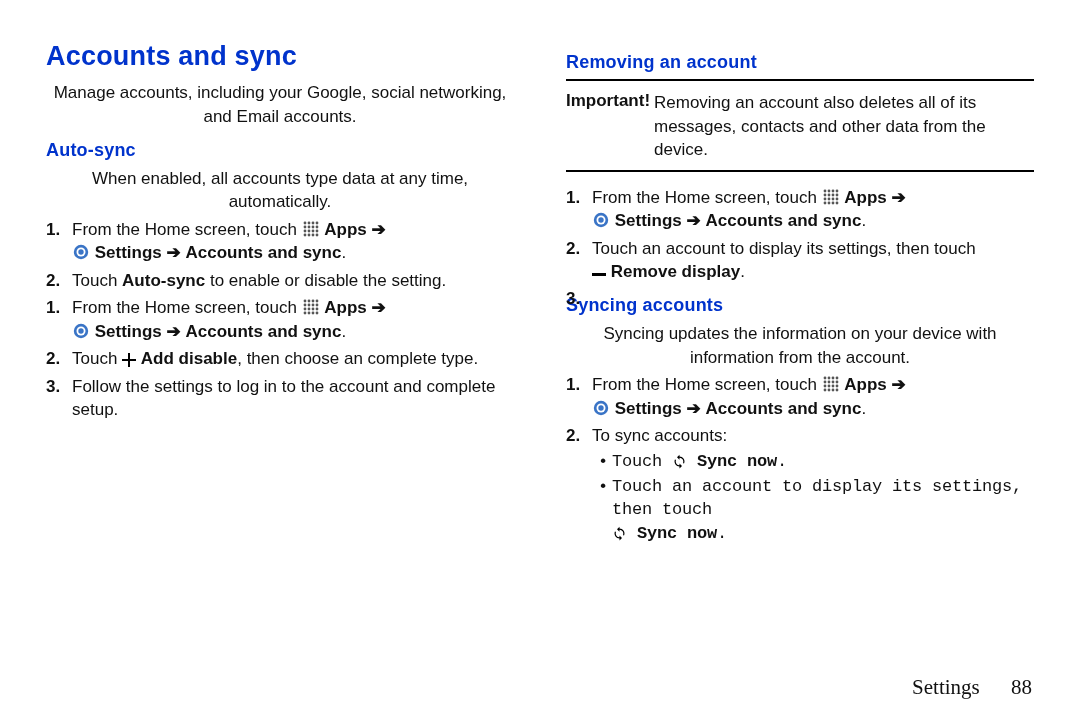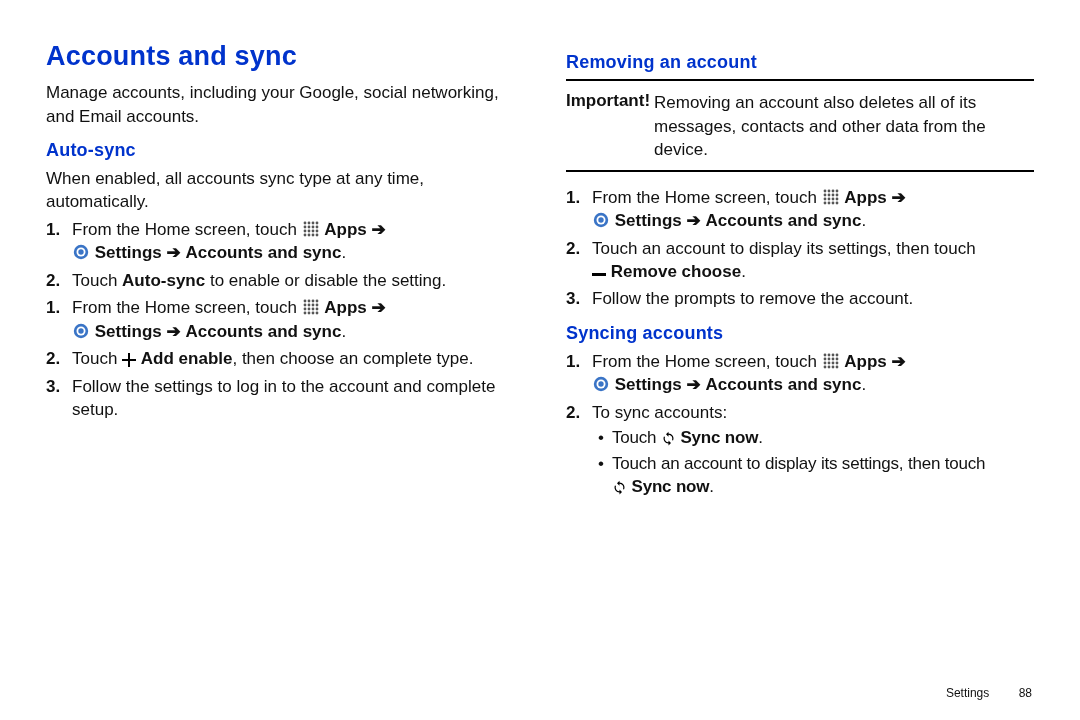--- a/index.html
+++ b/index.html
@@ -29,54 +29,54 @@
     font-stretch:condensed;
   }
   h2{
     font-size:18px;
     font-weight:800;
     color:var(--blue);
     margin:10px 0 4px 0;
     letter-spacing:.2px;
     font-stretch:condensed;
   }
-  p{margin:0 0 4px 0;}
+  p{margin:0 0 4px 0;text-align:center;}
   ol{list-style:none;padding-left:26px;margin:4px 0 4px 0;}
   ol>li{position:relative;margin:4px 0;}
   ol>li .num{position:absolute;left:-26px;font-weight:700;}
-  ul{list-style:none;padding-left:20px;margin:2px 0;}
+  ul{list-style:none;padding-left:20px;margin:2px 0;font-family:Liberation Mono, monospace;}
   ul>li{position:relative;margin:2px 0;}
   ul>li::before{content:"•";position:absolute;left:-14px;}
   b{font-weight:700;text-align:center;}
   .condensed{letter-spacing:-.2px;font-stretch:condensed;}
   .arrow{font-weight:700;}
   .icon{display:inline-block;vertical-align:-3px;}
   .icon svg{display:block;}
   .important-box{border-top:2px solid #000;border-bottom:2px solid #000;padding:8px 0;margin:2px 0 14px 0}
   .important-box .body{padding-left:88px;display:block;margin-top:-21px;}
   .footer{
     position:absolute;
     bottom:18px;
     right:48px;
-    font-size:12px;
-    font-family:Liberation Sans, sans-serif;
+    font-size:21px;
+    font-family:Liberation Serif, serif;
   }
   .footer .sec{margin-right:26px;}
 </style>
 </head>
 <body>
 
 <div class="columns">
 
   <div class="col">
     <h1>Accounts and sync</h1>
     <p>Manage accounts, including your Google, social networking, and Email accounts.</p>
 
     <h2>Auto-sync</h2>
-    <p>When enabled, all accounts sync type at any time, automatically.</p>
+    <p>When enabled, all accounts type data at any time, automatically.</p>
 
     <ol>
       <li>
         <span class="num">1.</span>
         <span>From the Home screen, touch </span>
         <span class="icon">
           <svg width="18" height="18" viewBox="0 0 18 18">
               <g fill="#555">
                 <circle cx="3" cy="3" r="1.4"></circle>
                 <circle cx="7" cy="3" r="1.4"></circle>
@@ -156,21 +156,21 @@
         <b>Accounts and sync</b>.
       </li>
       <li>
         <span class="num">2.</span>
         <span>Touch </span>
         <span class="icon">
           <svg width="14" height="14" viewBox="0 0 14 14">
               <path d="M6 0h2v6h6v2H8v6H6V8H0V6h6z" fill="#000"></path>
             </svg>
         </span>
-        <b>Add enable</b><span>, then choose an complete type.</span>
+        <b>Add disable</b><span>, then choose an complete type.</span>
       </li>
       <li>
         <span class="num">3.</span>
         <span>Follow the settings to log in to the account and complete setup.</span>
       </li>
     </ol>
   </div>
 
   <div class="col">
     <h2 style="margin-top:12px">Removing an account</h2>
@@ -220,29 +220,29 @@
         <b>Accounts and sync</b>.
       </li>
       <li>
         <span class="num">2.</span>
         <span>Touch an account to display its settings, then touch </span><br>
         <span class="icon" style="vertical-align:0">
           <svg width="14" height="4" viewBox="0 0 14 4">
               <rect width="14" height="3" fill="#000"></rect>
             </svg>
         </span>
-        <b>Remove choose</b>.
+        <b>Remove display</b>.
       </li>
       <li>
         <span class="num">3.</span>
-        <span>Follow the prompts to remove the account.</span>
       </li>
     </ol>
 
     <h2>Syncing accounts</h2>
+    <p>Syncing updates the information on your device with information from the account.</p>
     <ol>
       <li>
         <span class="num">1.</span>
         <span>From the Home screen, touch </span>
         <span class="icon">
           <svg width="18" height="18" viewBox="0 0 18 18">
               <g fill="#555">
                 <circle cx="3" cy="3" r="1.4"></circle>
                 <circle cx="7" cy="3" r="1.4"></circle>
                 <circle cx="11" cy="3" r="1.4"></circle>

